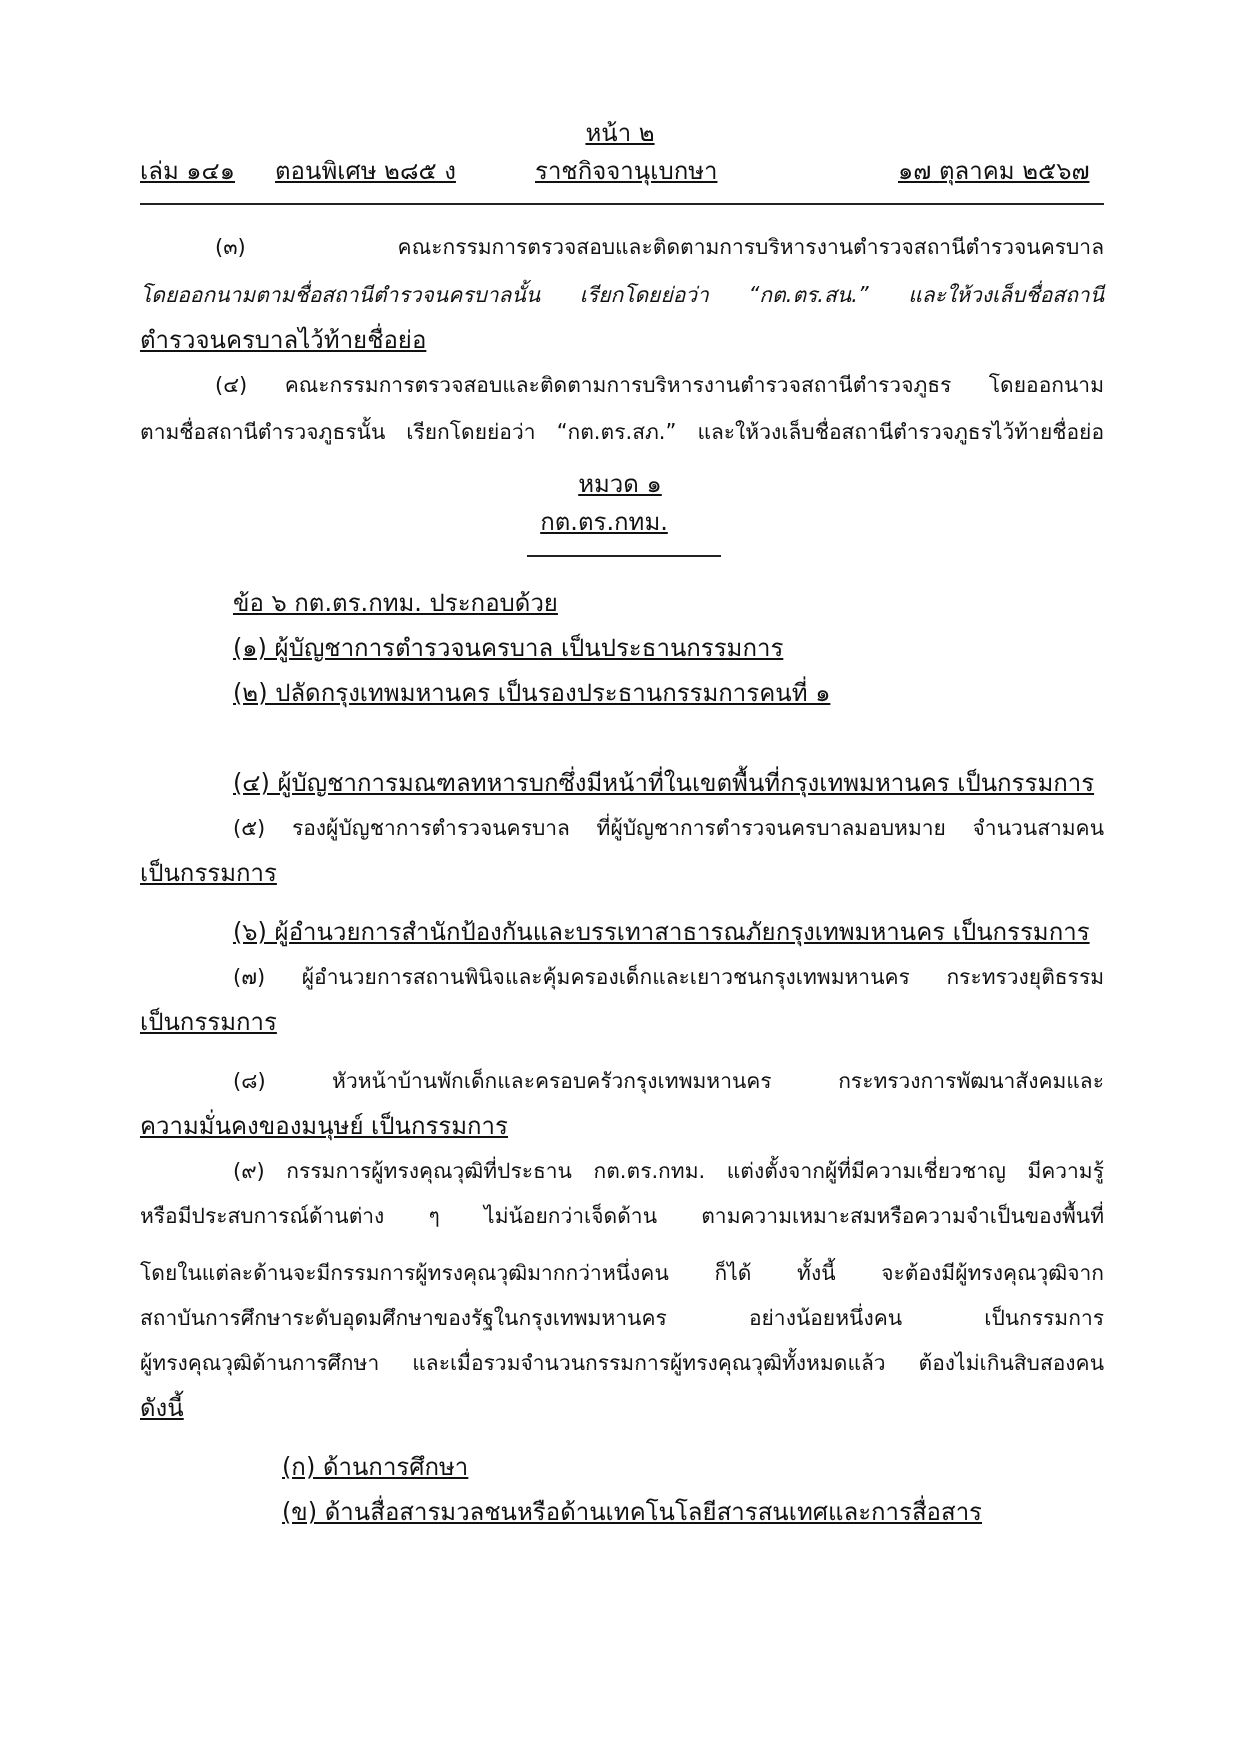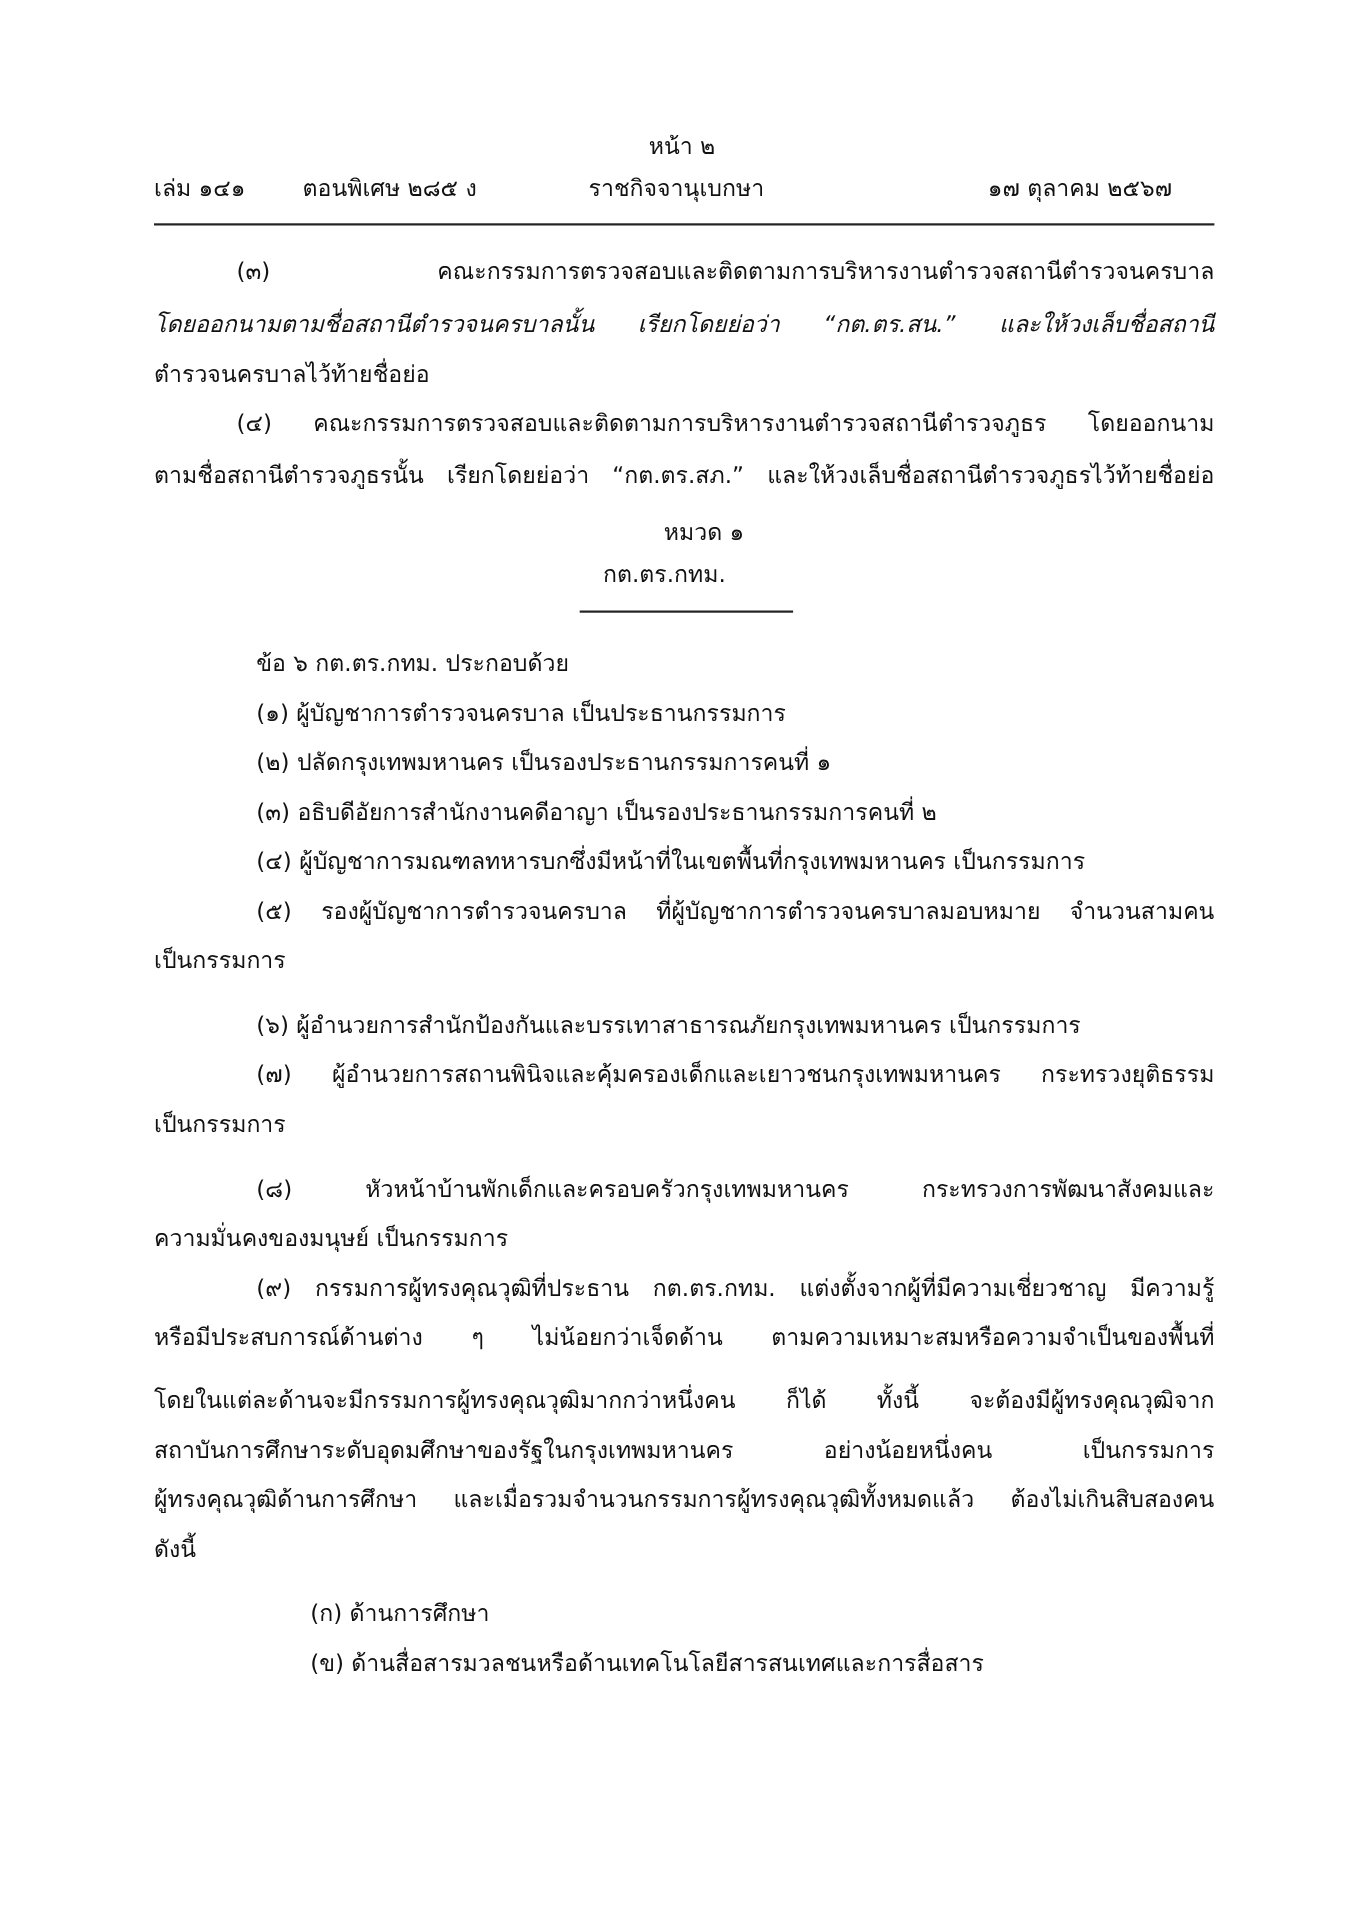--- a/index.html
+++ b/index.html
@@ -1,19 +1,19 @@
 <!DOCTYPE html>
 <html><head>
 <meta charset="utf-8">
 <style>
   html, body { margin: 0; padding: 0; background: #ffffff; }
   body { width: 1241px; height: 1754px; position: relative; overflow: hidden;
          font-family: "DejaVu Sans", "Liberation Sans", sans-serif; color: #111; }
   .page { position: absolute; left: 0; top: 0; width: 1241px; height: 1754px; background: #fff; }
-  .abs { position: absolute; white-space: nowrap; font-size: 21px; line-height: 30px; }
+  .abs { position: absolute; white-space: nowrap; font-size: 24px; line-height: 30px; text-decoration: underline; }
   .hdr-line { position: absolute; left: 140px; top: 203px; width: 964px; height: 2px; background: #222; }
   .sec-rule { position: absolute; left: 527px; top: 555px; width: 194px; height: 2px; background: #222; }
   .just { position: absolute; left: 140px; width: 964px; font-size: 21px; line-height: 30px;
           text-align: justify; text-align-last: justify; white-space: nowrap; }
   .center { text-align: center; }
 </style>
 </head>
 <body>
 
 <div class="page">
@@ -25,29 +25,28 @@
   <div class="abs" style="left:898px; top:156px;">๑๗ ตุลาคม ๒๕๖๗</div>
   <div class="hdr-line"></div>
 
   <div class="just" style="top:232px; padding-left:75px; width:889px;">(๓) คณะกรรมการตรวจสอบและติดตามการบริหารงานตำรวจสถานีตำรวจนครบาล</div>
   <div class="just" style="top:280px;font-style:italic;">โดยออกนามตามชื่อสถานีตำรวจนครบาลนั้น เรียกโดยย่อว่า “กต.ตร.สน.” และให้วงเล็บชื่อสถานี</div>
   <div class="abs" style="left:140px; top:325px;">ตำรวจนครบาลไว้ท้ายชื่อย่อ</div>
 
   <div class="just" style="top:370px; padding-left:75px; width:889px;">(๔) คณะกรรมการตรวจสอบและติดตามการบริหารงานตำรวจสถานีตำรวจภูธร โดยออกนาม</div>
   <div class="just" style="top:417px;">ตามชื่อสถานีตำรวจภูธรนั้น เรียกโดยย่อว่า “กต.ตร.สภ.” และให้วงเล็บชื่อสถานีตำรวจภูธรไว้ท้ายชื่อย่อ</div>
 
-  <div class="abs center" style="left:520px; top:469px; width:240px;">หมวด ๑</div>
+  <div class="abs center" style="left:500px; top:469px; width:240px;">หมวด ๑</div>
   <div class="abs center" style="left:484px; top:507px; width:240px;">กต.ตร.กทม.</div>
   <div class="sec-rule"></div>
 
   <div class="abs" style="left:233px; top:588px;">ข้อ ๖ กต.ตร.กทม. ประกอบด้วย</div>
 
   <div class="abs" style="left:233px; top:633px;text-align:center;">(๑) ผู้บัญชาการตำรวจนครบาล เป็นประธานกรรมการ</div>
   <div class="abs" style="left:233px; top:678px;">(๒) ปลัดกรุงเทพมหานคร เป็นรองประธานกรรมการคนที่ ๑</div>
-  <div class="abs" style="left:233px; top:723px;">(๓) อธิบดีอัยการสำนักงานคดีอาญา เป็นรองประธานกรรมการคนที่ ๒</div>
   <div class="abs" style="left:233px; top:768px;">(๔) ผู้บัญชาการมณฑลทหารบกซึ่งมีหน้าที่ในเขตพื้นที่กรุงเทพมหานคร เป็นกรรมการ</div>
   <div class="just" style="top:813px; padding-left:93px; width:871px;">(๕) รองผู้บัญชาการตำรวจนครบาล ที่ผู้บัญชาการตำรวจนครบาลมอบหมาย จำนวนสามคน</div>
   <div class="abs" style="left:140px; top:858px;">เป็นกรรมการ</div>
 
   <div class="abs" style="left:233px; top:917px;">(๖) ผู้อำนวยการสำนักป้องกันและบรรเทาสาธารณภัยกรุงเทพมหานคร เป็นกรรมการ</div>
   <div class="just" style="top:962px; padding-left:93px; width:871px;">(๗) ผู้อำนวยการสถานพินิจและคุ้มครองเด็กและเยาวชนกรุงเทพมหานคร กระทรวงยุติธรรม</div>
   <div class="abs" style="left:140px; top:1007px;">เป็นกรรมการ</div>
 
   <div class="just" style="top:1066px; padding-left:93px; width:871px;">(๘) หัวหน้าบ้านพักเด็กและครอบครัวกรุงเทพมหานคร กระทรวงการพัฒนาสังคมและ</div>
   <div class="abs" style="left:140px; top:1111px;">ความมั่นคงของมนุษย์ เป็นกรรมการ</div>

